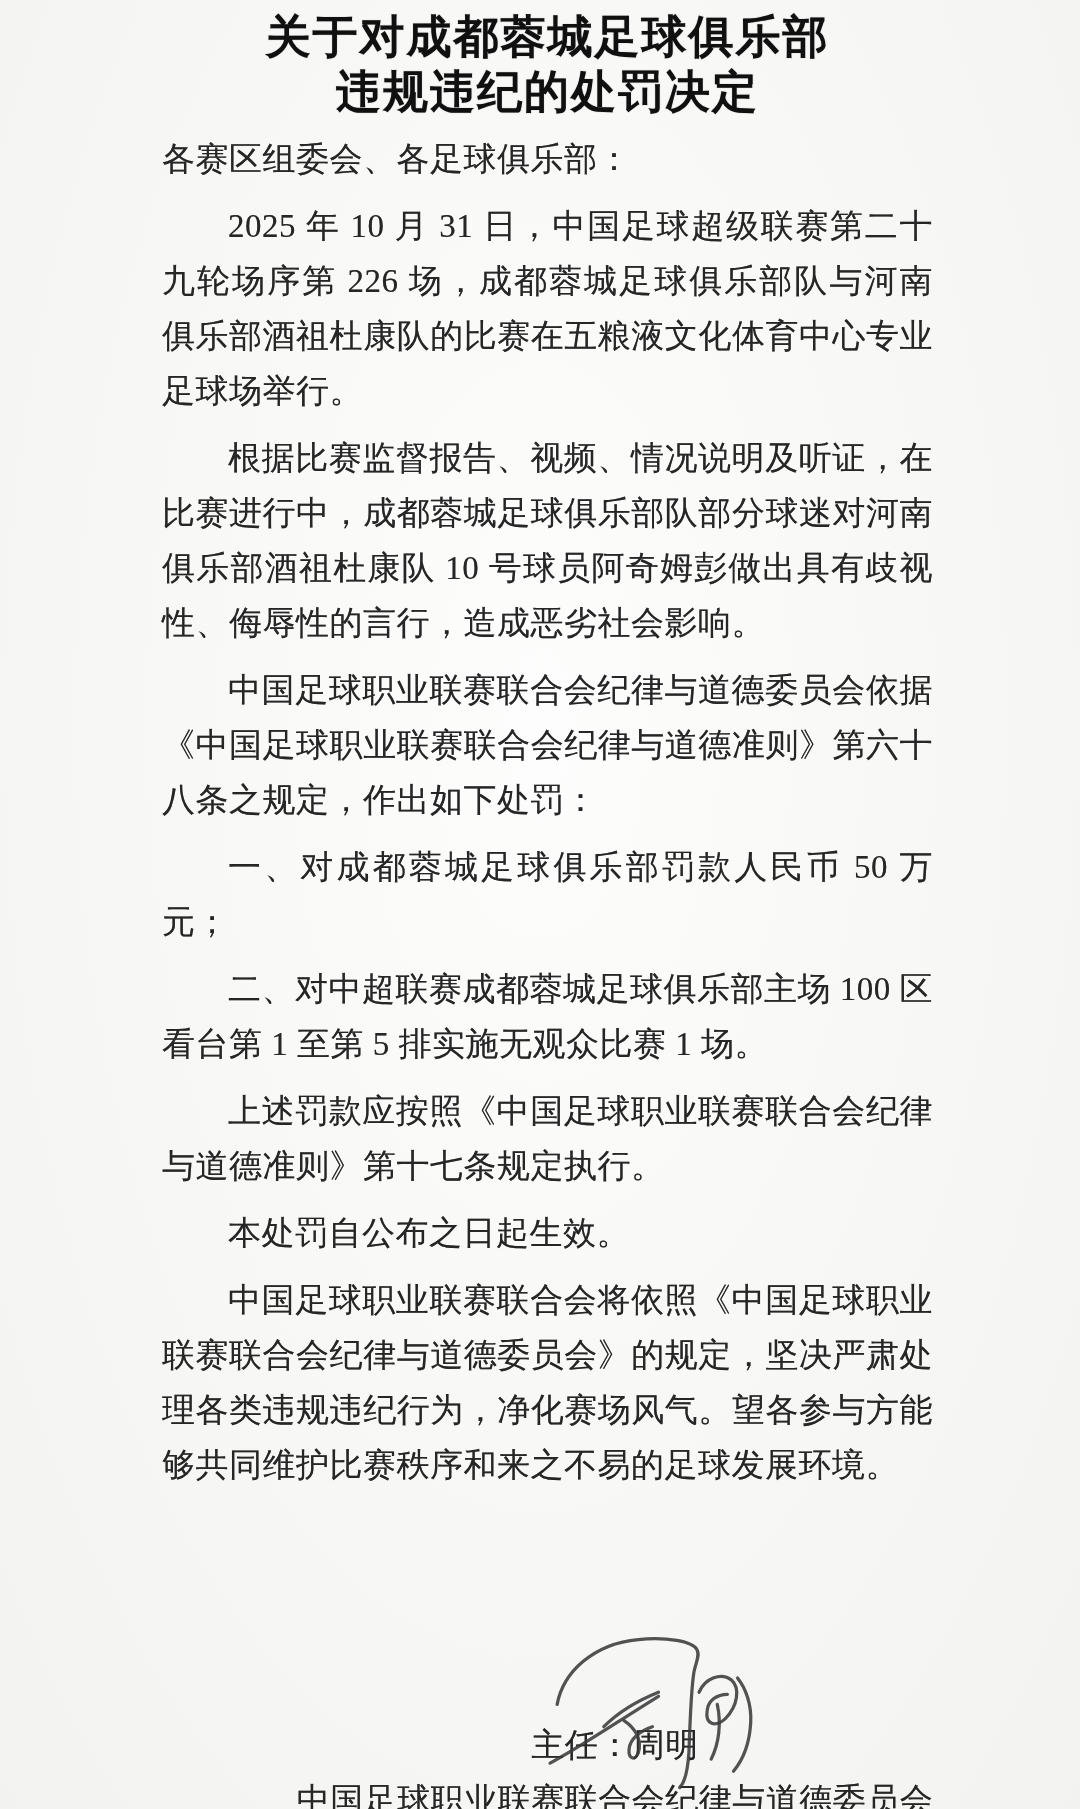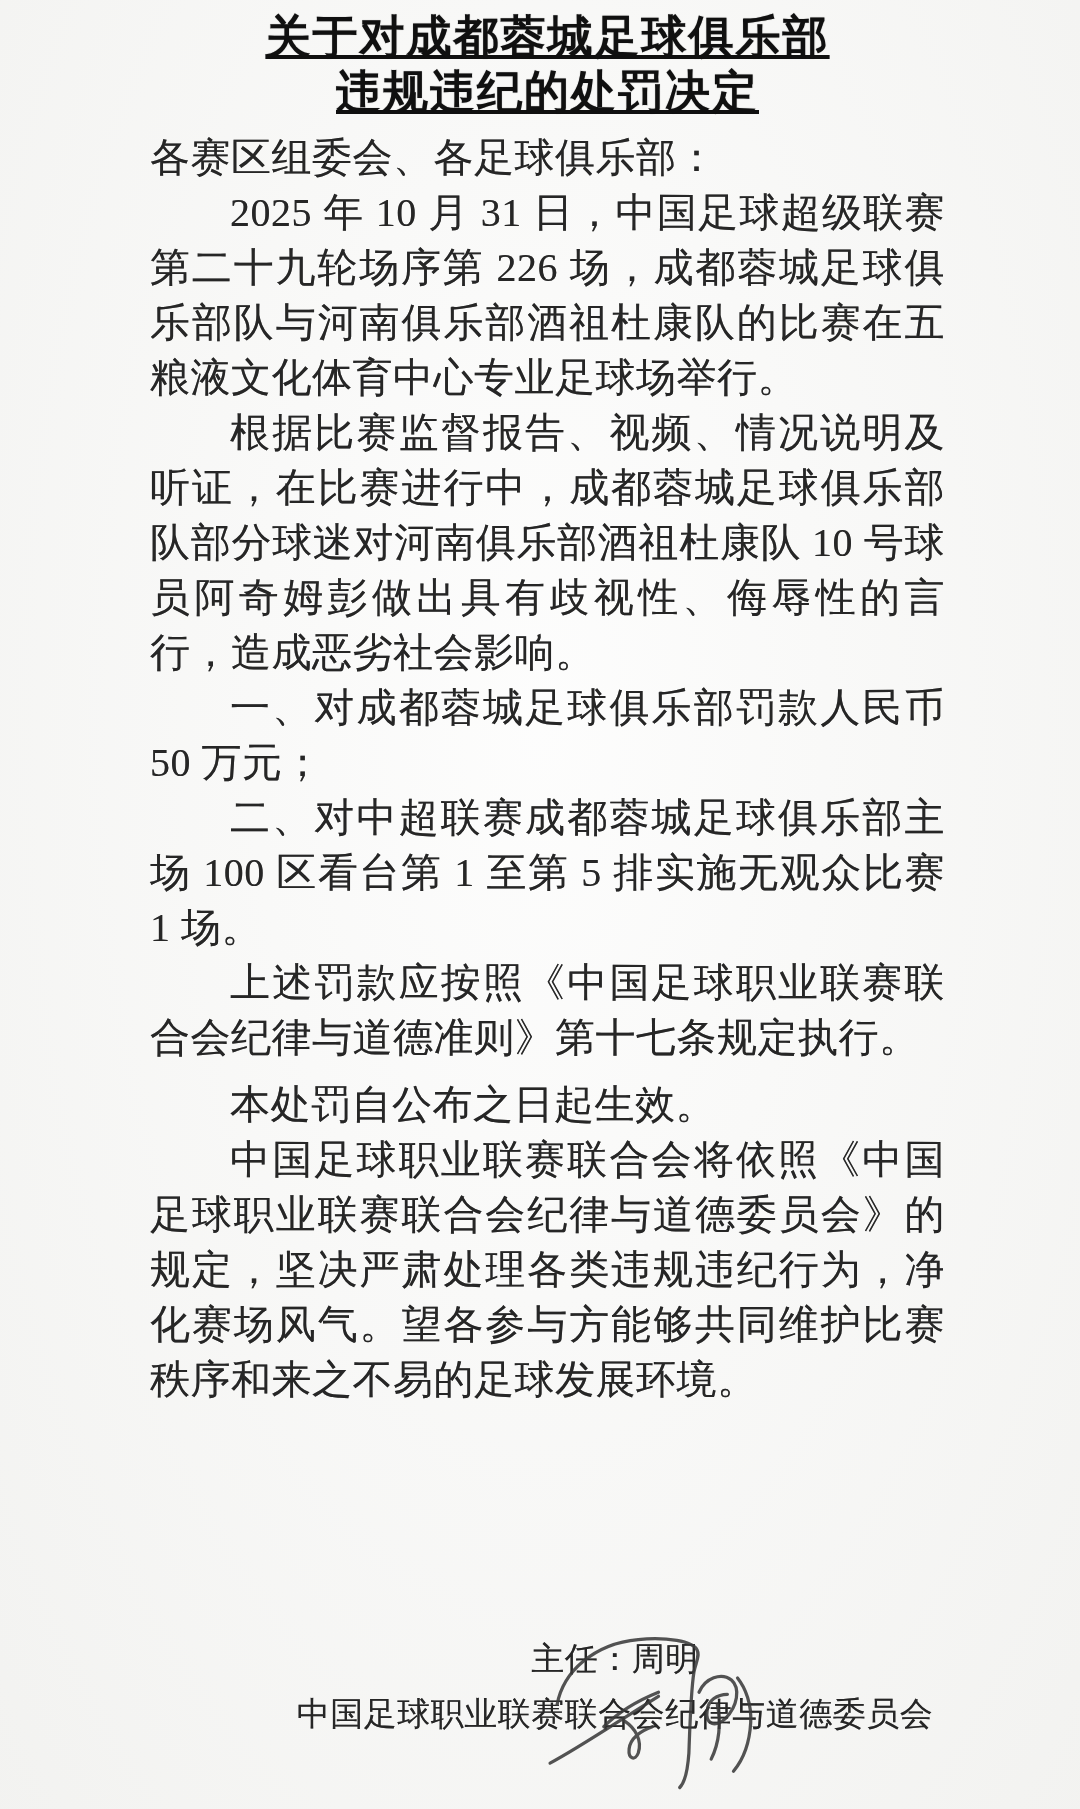--- a/index.html
+++ b/index.html
@@ -23,26 +23,25 @@
   }
   .title{
     margin:4px 0 10px 0;
     text-align:center;
     font-size:45px;
     line-height:55px;
     font-weight:bold;
     color:var(--title-ink);
     letter-spacing:2px;
     text-shadow:0 0 1px rgba(0,0,0,.45);
-    text-decoration:underline;
   }
   .title .title-line{display:block;}
   .body-text p{
-    margin:0;
-    font-size:40px;
+    margin:12px;
+    font-size:33px;
     line-height:55px;
     text-align:justify;
     text-indent:2em;
     letter-spacing:.5px;
     text-shadow:0 0 .6px rgba(45,45,45,.55);
   }
   p.salutation{text-indent:0;}
   p.gap-before{margin-top:12px;}
   .sig-block{
     margin-top:225px;
@@ -77,20 +76,21 @@
 
     <h1 class="title">
       <span class="title-line">关于对成都蓉城足球俱乐部</span>
       <span class="title-line">违规违纪的处罚决定</span>
     </h1>
 
     <div class="body-text">
       <p class="salutation">各赛区组委会、各足球俱乐部：</p>
       <p>2025 年 10 月 31 日，中国足球超级联赛第二十九轮场序第 226 场，成都蓉城足球俱乐部队与河南俱乐部酒祖杜康队的比赛在五粮液文化体育中心专业足球场举行。</p>
       <p>根据比赛监督报告、视频、情况说明及听证，在比赛进行中，成都蓉城足球俱乐部队部分球迷对河南俱乐部酒祖杜康队 10 号球员阿奇姆彭做出具有歧视性、侮辱性的言行，造成恶劣社会影响。</p>
+      <p>中国足球职业联赛联合会纪律与道德委员会依据《中国足球职业联赛联合会纪律与道德准则》第六十八条之规定，作出如下处罚：</p>
       <p>一、对成都蓉城足球俱乐部罚款人民币 50 万元；</p>
       <p>二、对中超联赛成都蓉城足球俱乐部主场 100 区看台第 1 至第 5 排实施无观众比赛 1 场。</p>
       <p>上述罚款应按照《中国足球职业联赛联合会纪律与道德准则》第十七条规定执行。</p>
       <p class="gap-before">本处罚自公布之日起生效。</p>
       <p>中国足球职业联赛联合会将依照《中国足球职业联赛联合会纪律与道德委员会》的规定，坚决严肃处理各类违规违纪行为，净化赛场风气。望各参与方能够共同维护比赛秩序和来之不易的足球发展环境。</p>
     </div>
 
   </div>
 
   <div class="sig-block">

